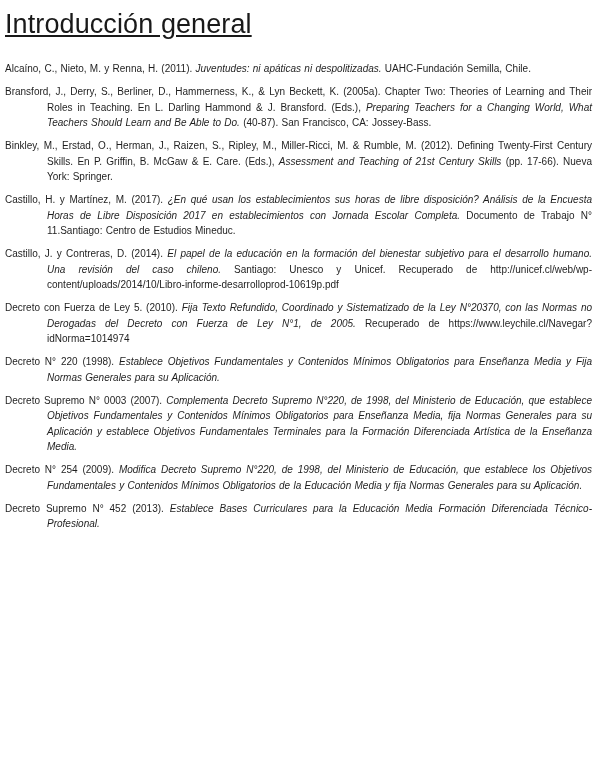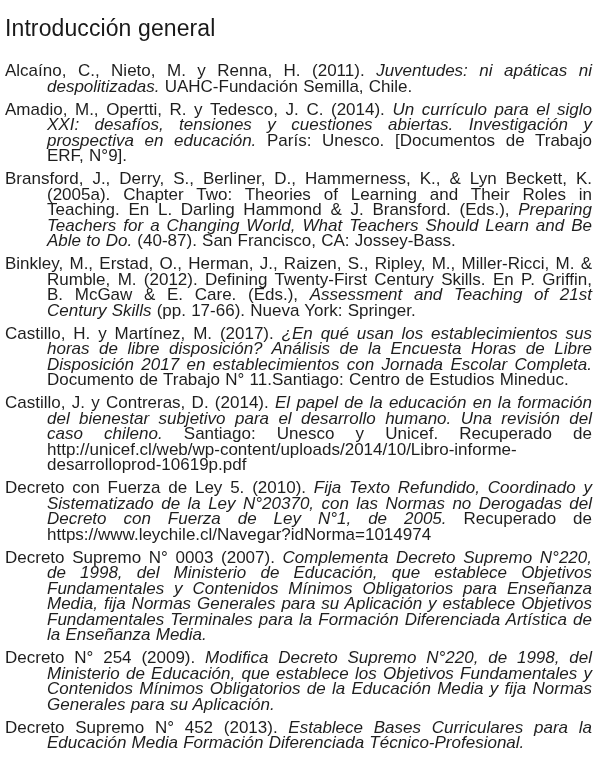--- a/index.html
+++ b/index.html
@@ -12,52 +12,53 @@
   }
   .page {
     box-sizing: border-box;
     width: 600px;
     height: 770px;
     padding: 3px 8px 0 5px;
     font-family: "Liberation Sans", sans-serif;
     color: #1e1e1e;
   }
   .page-title {
-    font-size: 23px;
+    font-size: 27px;
     font-weight: 400;
     letter-spacing: 0.1px;
-    margin: 12px 0 21px 0;
+    margin: 6px 0 21px 0;
     color: #191919;
+    text-decoration: underline;
   }
   .refs {
     width: 587px;
   }
   .ref {
-    font-size: 17px;
+    font-size: 10px;
     line-height: 15.5px;
     text-align: justify;
     margin: 0 0 7.5px 0;
     padding-left: 42px;
     text-indent: -42px;
     word-spacing: 0.5px;
   }
   .ref em {
     font-style: italic;
   }
 </style>
 </head>
 <body>
 
 <main class="page">
   <h1 class="page-title">Introducción general</h1>
   <div class="refs">
       <p class="ref"><span>Alcaíno, C., Nieto, M. y Renna, H. (2011). </span><em>Juventudes: ni apáticas ni despolitizadas.</em><span> UAHC-Fundación Semilla, Chile.</span></p>
-      <p class="ref"><span>Amadio, M., Opertti, R. y Tedesco, J. C. (2014). </span><em>Un currículo para el siglo XXI: desafíos, tensiones y cuestiones abiertas. Investigación y prospectiva en educación.</em><span> París: Unesco. [Documentos de Trabajo ERF, N°9].</span></p>
       <p class="ref"><span>Bransford, J., Derry, S., Berliner, D., Hammerness, K., &amp; Lyn Beckett, K. (2005a). Chapter Two: Theories of Learning and Their Roles in Teaching. En L. Darling Hammond &amp; J. Bransford. (Eds.), </span><em>Preparing Teachers for a Changing World, What Teachers Should Learn and Be Able to Do.</em><span> (40-87). San Francisco, CA: Jossey-Bass.</span></p>
       <p class="ref"><span>Binkley, M., Erstad, O., Herman, J., Raizen, S., Ripley, M., Miller-Ricci, M. &amp; Rumble, M. (2012). Defining Twenty-First Century Skills. En P. Griffin, B. McGaw &amp; E. Care. (Eds.), </span><em>Assessment and Teaching of 21st Century Skills</em><span> (pp. 17-66). Nueva York: Springer.</span></p>
       <p class="ref"><span>Castillo, H. y Martínez, M. (2017). </span><em>¿En qué usan los establecimientos sus horas de libre disposición? Análisis de la Encuesta Horas de Libre Disposición 2017 en establecimientos con Jornada Escolar Completa.</em><span> Documento de Trabajo N° 11.Santiago: Centro de Estudios Mineduc.</span></p>
       <p class="ref"><span>Castillo, J. y Contreras, D. (2014). </span><em>El papel de la educación en la formación del bienestar subjetivo para el desarrollo humano. Una revisión del caso chileno.</em><span> Santiago: Unesco y Unicef. Recuperado de http://unicef.cl/web/wp-content/uploads/2014/10/Libro-informe-desarrolloprod-10619p.pdf</span></p>
       <p class="ref"><span>Decreto con Fuerza de Ley 5. (2010). </span><em>Fija Texto Refundido, Coordinado y Sistematizado de la Ley N°20370, con las Normas no Derogadas del Decreto con Fuerza de Ley N°1, de 2005.</em><span> Recuperado de https://www.leychile.cl/Navegar?idNorma=1014974</span></p>
+      <p class="ref"><span>Decreto N° 220 (1998). </span><em>Establece Objetivos Fundamentales y Contenidos Mínimos Obligatorios para Enseñanza Media y Fija Normas Generales para su Aplicación.</em></p>
       <p class="ref"><span>Decreto Supremo N° 0003 (2007). </span><em>Complementa Decreto Supremo N°220, de 1998, del Ministerio de Educación, que establece Objetivos Fundamentales y Contenidos Mínimos Obligatorios para Enseñanza Media, fija Normas Generales para su Aplicación y establece Objetivos Fundamentales Terminales para la Formación Diferenciada Artística de la Enseñanza Media.</em></p>
       <p class="ref"><span>Decreto N° 254 (2009). </span><em>Modifica Decreto Supremo N°220, de 1998, del Ministerio de Educación, que establece los Objetivos Fundamentales y Contenidos Mínimos Obligatorios de la Educación Media y fija Normas Generales para su Aplicación.</em></p>
       <p class="ref"><span>Decreto Supremo N° 452 (2013). </span><em>Establece Bases Curriculares para la Educación Media Formación Diferenciada Técnico-Profesional.</em></p>
     </div>
 </main>
 
 </body></html>

